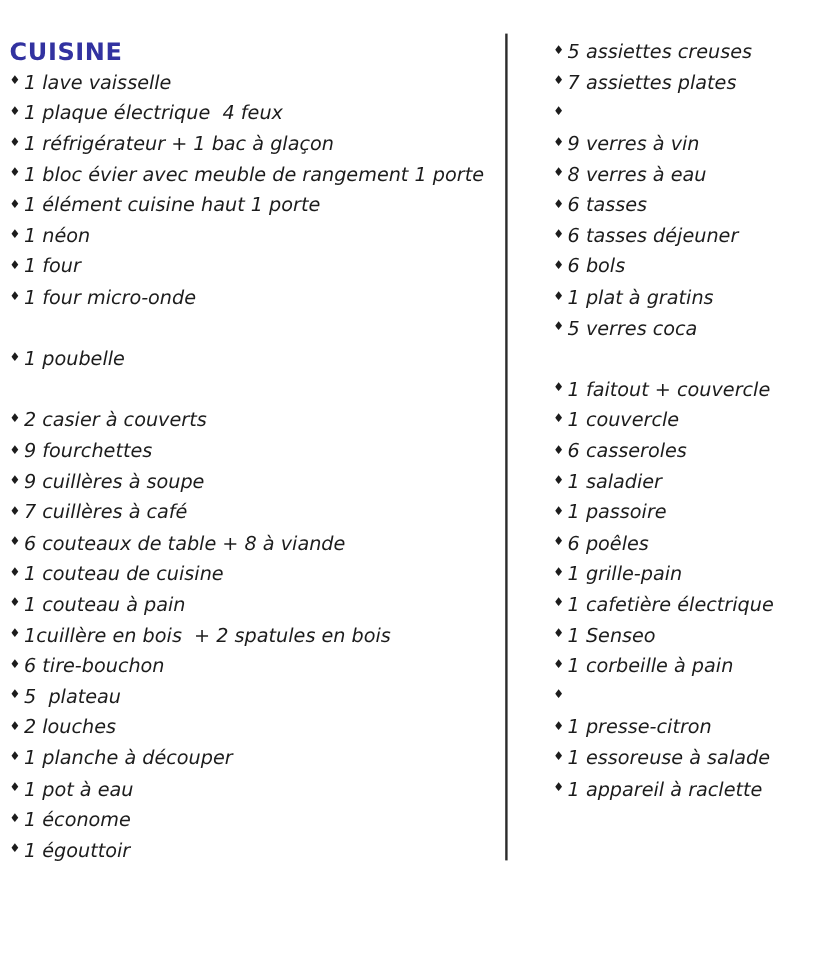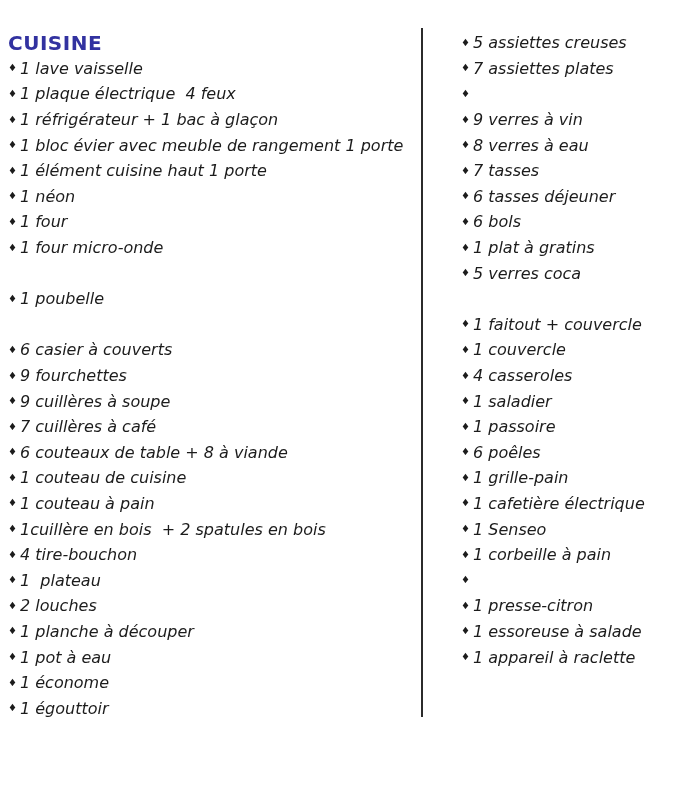--- a/index.html
+++ b/index.html
@@ -125,21 +125,21 @@
           <span class="item-text">1 poubelle</span>
         </li>
 
         <li class="item blank">
           <span class="bullet">♦</span>
           <span class="item-text"></span>
         </li>
 
         <li class="item">
           <span class="bullet">♦</span>
-          <span class="item-text">6 casier à couverts</span>
+          <span class="item-text">2 casier à couverts</span>
         </li>
 
         <li class="item">
           <span class="bullet">♦</span>
           <span class="item-text">9 fourchettes</span>
         </li>
 
         <li class="item">
           <span class="bullet">♦</span>
           <span class="item-text">9 cuillères à soupe</span>
@@ -165,26 +165,26 @@
           <span class="item-text">1 couteau à pain</span>
         </li>
 
         <li class="item">
           <span class="bullet">♦</span>
           <span class="item-text">1cuillère en bois  + 2 spatules en bois</span>
         </li>
 
         <li class="item">
           <span class="bullet">♦</span>
-          <span class="item-text">4 tire-bouchon</span>
-        </li>
-
-        <li class="item">
-          <span class="bullet">♦</span>
-          <span class="item-text">1  plateau</span>
+          <span class="item-text">6 tire-bouchon</span>
+        </li>
+
+        <li class="item">
+          <span class="bullet">♦</span>
+          <span class="item-text">5  plateau</span>
         </li>
 
         <li class="item">
           <span class="bullet">♦</span>
           <span class="item-text">2 louches</span>
         </li>
 
         <li class="item">
           <span class="bullet">♦</span>
           <span class="item-text">1 planche à découper</span>
@@ -231,21 +231,21 @@
           <span class="item-text">9 verres à vin</span>
         </li>
 
         <li class="item">
           <span class="bullet">♦</span>
           <span class="item-text">8 verres à eau</span>
         </li>
 
         <li class="item">
           <span class="bullet">♦</span>
-          <span class="item-text">7 tasses</span>
+          <span class="item-text">6 tasses</span>
         </li>
 
         <li class="item">
           <span class="bullet">♦</span>
           <span class="item-text">6 tasses déjeuner</span>
         </li>
 
         <li class="item">
           <span class="bullet">♦</span>
           <span class="item-text">6 bols</span>
@@ -271,21 +271,21 @@
           <span class="item-text">1 faitout + couvercle</span>
         </li>
 
         <li class="item">
           <span class="bullet">♦</span>
           <span class="item-text">1 couvercle</span>
         </li>
 
         <li class="item">
           <span class="bullet">♦</span>
-          <span class="item-text">4 casseroles</span>
+          <span class="item-text">6 casseroles</span>
         </li>
 
         <li class="item">
           <span class="bullet">♦</span>
           <span class="item-text">1 saladier</span>
         </li>
 
         <li class="item">
           <span class="bullet">♦</span>
           <span class="item-text">1 passoire</span>

